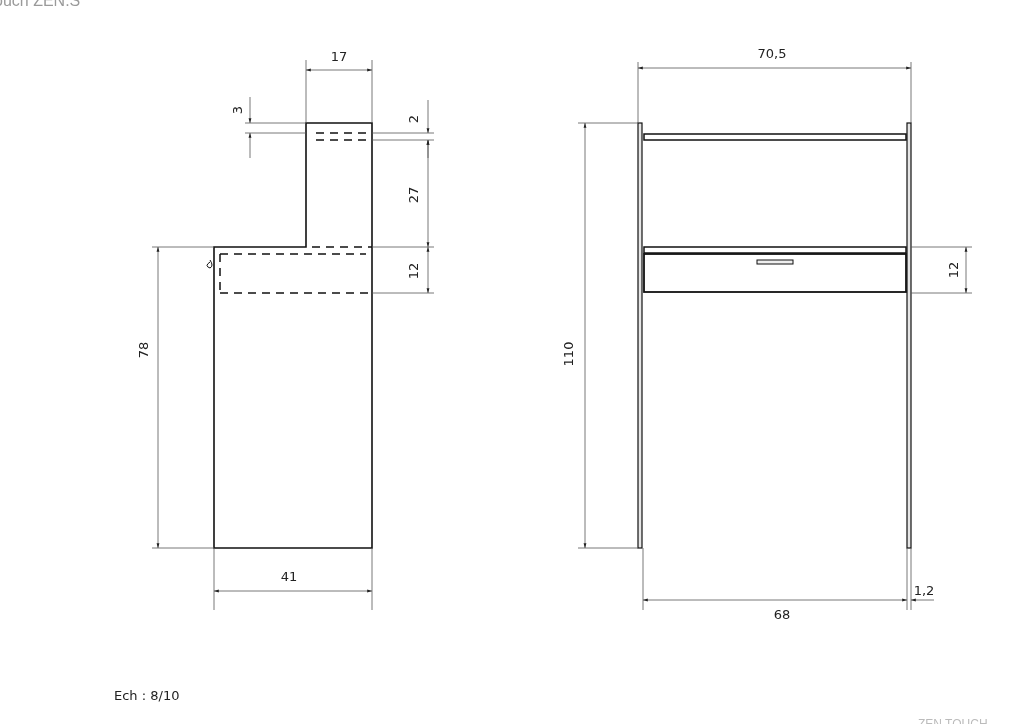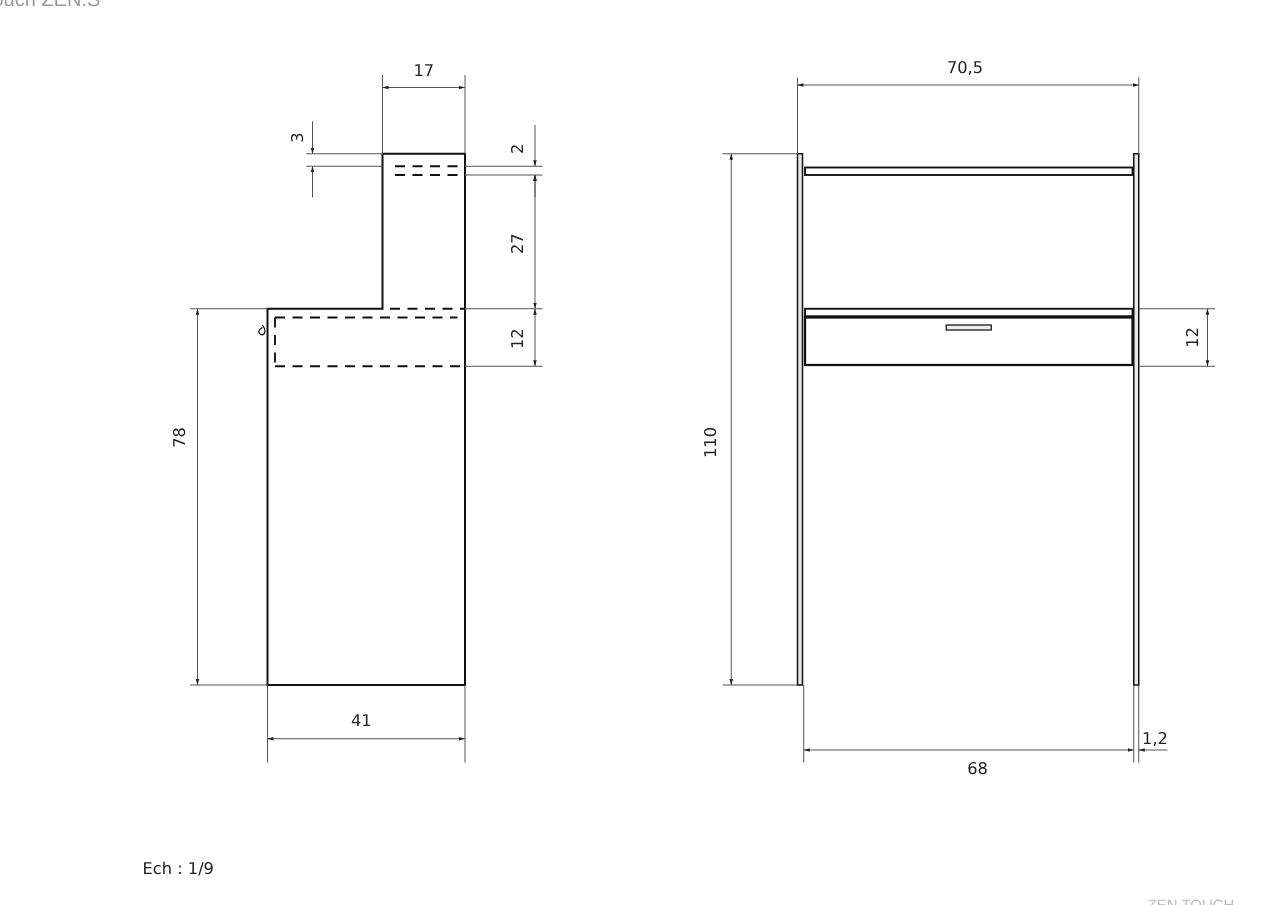--- a/index.html
+++ b/index.html
@@ -102,14 +102,14 @@
   <text class="dim" transform="translate(148,350) rotate(-90)" text-anchor="middle">78</text>
   <text class="dim" x="289" y="581" text-anchor="middle">41</text>
 
   <text class="dim" x="772" y="58" text-anchor="middle">70,5</text>
   <text class="dim" transform="translate(573,354) rotate(-90)" text-anchor="middle">110</text>
   <text class="dim" transform="translate(958,270) rotate(-90)" text-anchor="middle">12</text>
   <text class="dim" x="782" y="619" text-anchor="middle">68</text>
   <text class="dim" x="924" y="595" text-anchor="middle">1,2</text>
 </svg>
 
-<div class="scale">Ech : 1/9</div>
+<div class="scale">Ech : 8/10</div>
 <div class="footer">ZEN TOUCH</div>
 
 </body></html>

